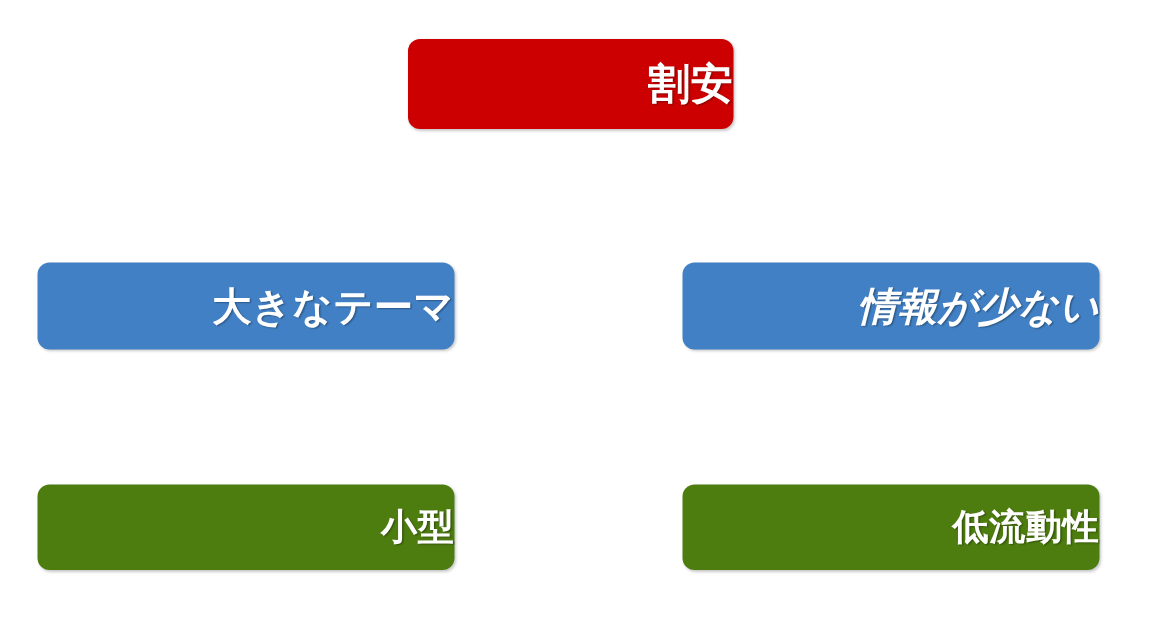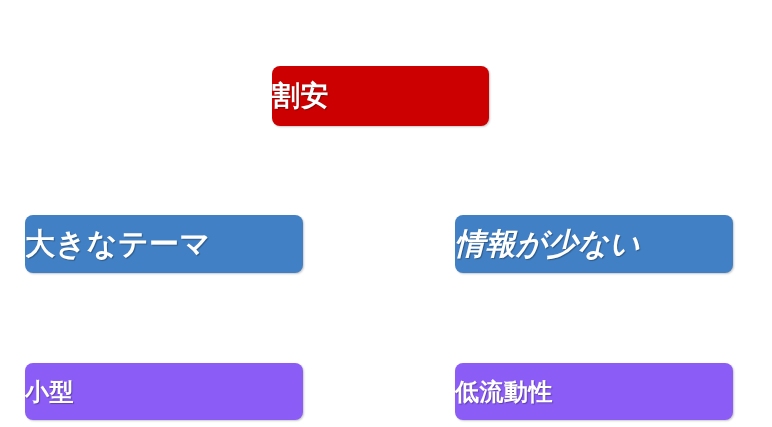--- a/index.html
+++ b/index.html
@@ -15,33 +15,32 @@
     position: relative;
     width: 772px;
     height: 427px;
     background: #ffffff;
     overflow: hidden;
   }
   .node {
     position: absolute;
     display: flex;
     align-items: center;
-    justify-content: flex-start;
+    justify-content: flex-end;
     box-sizing: border-box;
     border-radius: 8px;
     color: #ffffff;
     font-weight: bold;
     letter-spacing: 0.5px;
     text-align: center;
     line-height: 1;
     white-space: nowrap;
     text-shadow: 1px 1px 1px rgba(0,0,0,0.30);
     box-shadow: 1px 1px 2px rgba(0,0,0,0.22);
     user-select: none;
-    margin-top: 40px;
   }
   .node-label {
     display: block;
   }
 
   
   .node-root {
     left: 272px;
     top: 26px;
     width: 217px;
@@ -49,31 +48,31 @@
     background: #cc0000;
     font-size: 28px;
   }
 
   
   .node-blue {
     top: 175px;
     height: 58px;
     width: 278px;
     background: #4180c4;
-    font-size: 30px;
+    font-size: 26px;
   }
   .node-blue-left  { left: 25px; }
   .node-blue-right { left: 455px; font-style: italic; }
 
   
   .node-green {
     top: 323px;
     height: 57px;
     width: 278px;
-    background: #8b5cf6;
+    background: #4d7c0f;
     font-size: 24px;
   }
   .node-green-left  { left: 25px; }
   .node-green-right { left: 455px; }
 </style>
 </head>
 <body>
 
 <div id="canvas">
 

